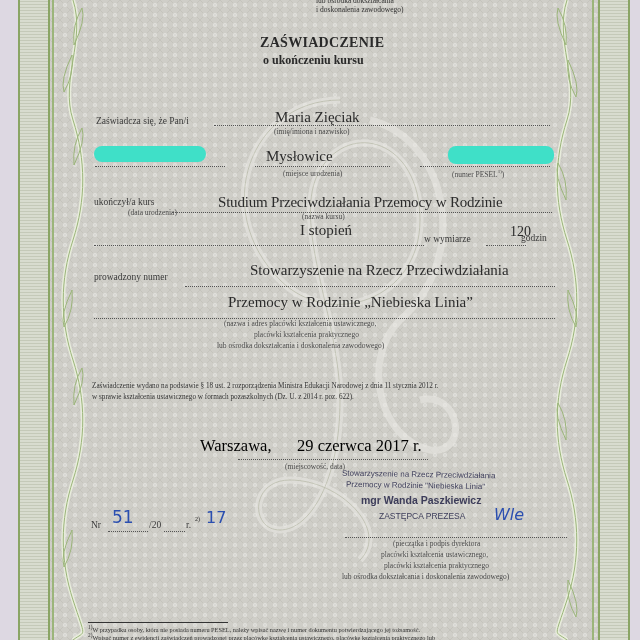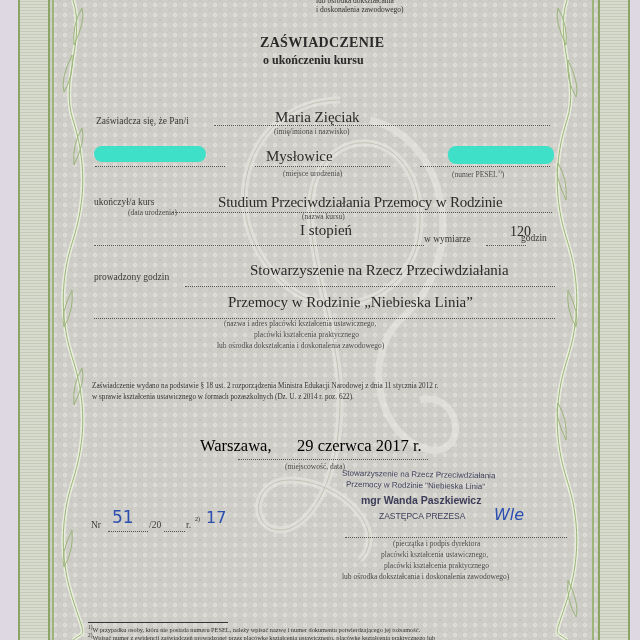--- a/index.html
+++ b/index.html
@@ -118,21 +118,21 @@
 <div class="t value" style="left:218px; top:194px; letter-spacing:-0.2px;">Studium Przeciwdziałania Przemocy w Rodzinie</div>
 <div class="t hint" style="left:302px; top:212px;">(nazwa kursu)</div>
 
 <div class="dots" style="left:94px; top:245px; width:330px;"></div>
 <div class="t value" style="left:300px; top:222px;">I stopień</div>
 <div class="t label" style="left:424px; top:234px;">w wymiarze</div>
 <div class="dots" style="left:486px; top:245px; width:40px;"></div>
 <div class="t value" style="left:510px; top:224px; font-size:14px;">120</div>
 <div class="t label" style="left:521px; top:233px;">godzin</div>
 
-<div class="t label" style="left:94px; top:272px;">prowadzony godzin</div>
+<div class="t label" style="left:94px; top:272px;">prowadzony numer</div>
 <div class="dots" style="left:185px; top:286px; width:370px;"></div>
 <div class="t value" style="left:250px; top:262px;">Stowarzyszenie na Rzecz Przeciwdziałania</div>
 <div class="dots" style="left:94px; top:318px; width:461px;"></div>
 <div class="t value" style="left:228px; top:294px;">Przemocy w Rodzinie „Niebieska Linia”</div>
 <div class="t hint" style="left:224px; top:319px;">(nazwa i adres placówki kształcenia ustawicznego,</div>
 <div class="t hint" style="left:254px; top:330px;">placówki kształcenia praktycznego</div>
 <div class="t hint" style="left:217px; top:341px;">lub ośrodka dokształcania i doskonalenia zawodowego)</div>
 
 <div class="t" style="left:92px; top:382px; font-size:7.2px; color:#333;">Zaświadczenie wydano na podstawie § 18 ust. 2 rozporządzenia Ministra Edukacji Narodowej z dnia 11 stycznia 2012 r.</div>
 <div class="t" style="left:92px; top:393px; font-size:7.2px; color:#333;">w sprawie kształcenia ustawicznego w formach pozaszkolnych (Dz. U. z 2014 r. poz. 622).</div>

